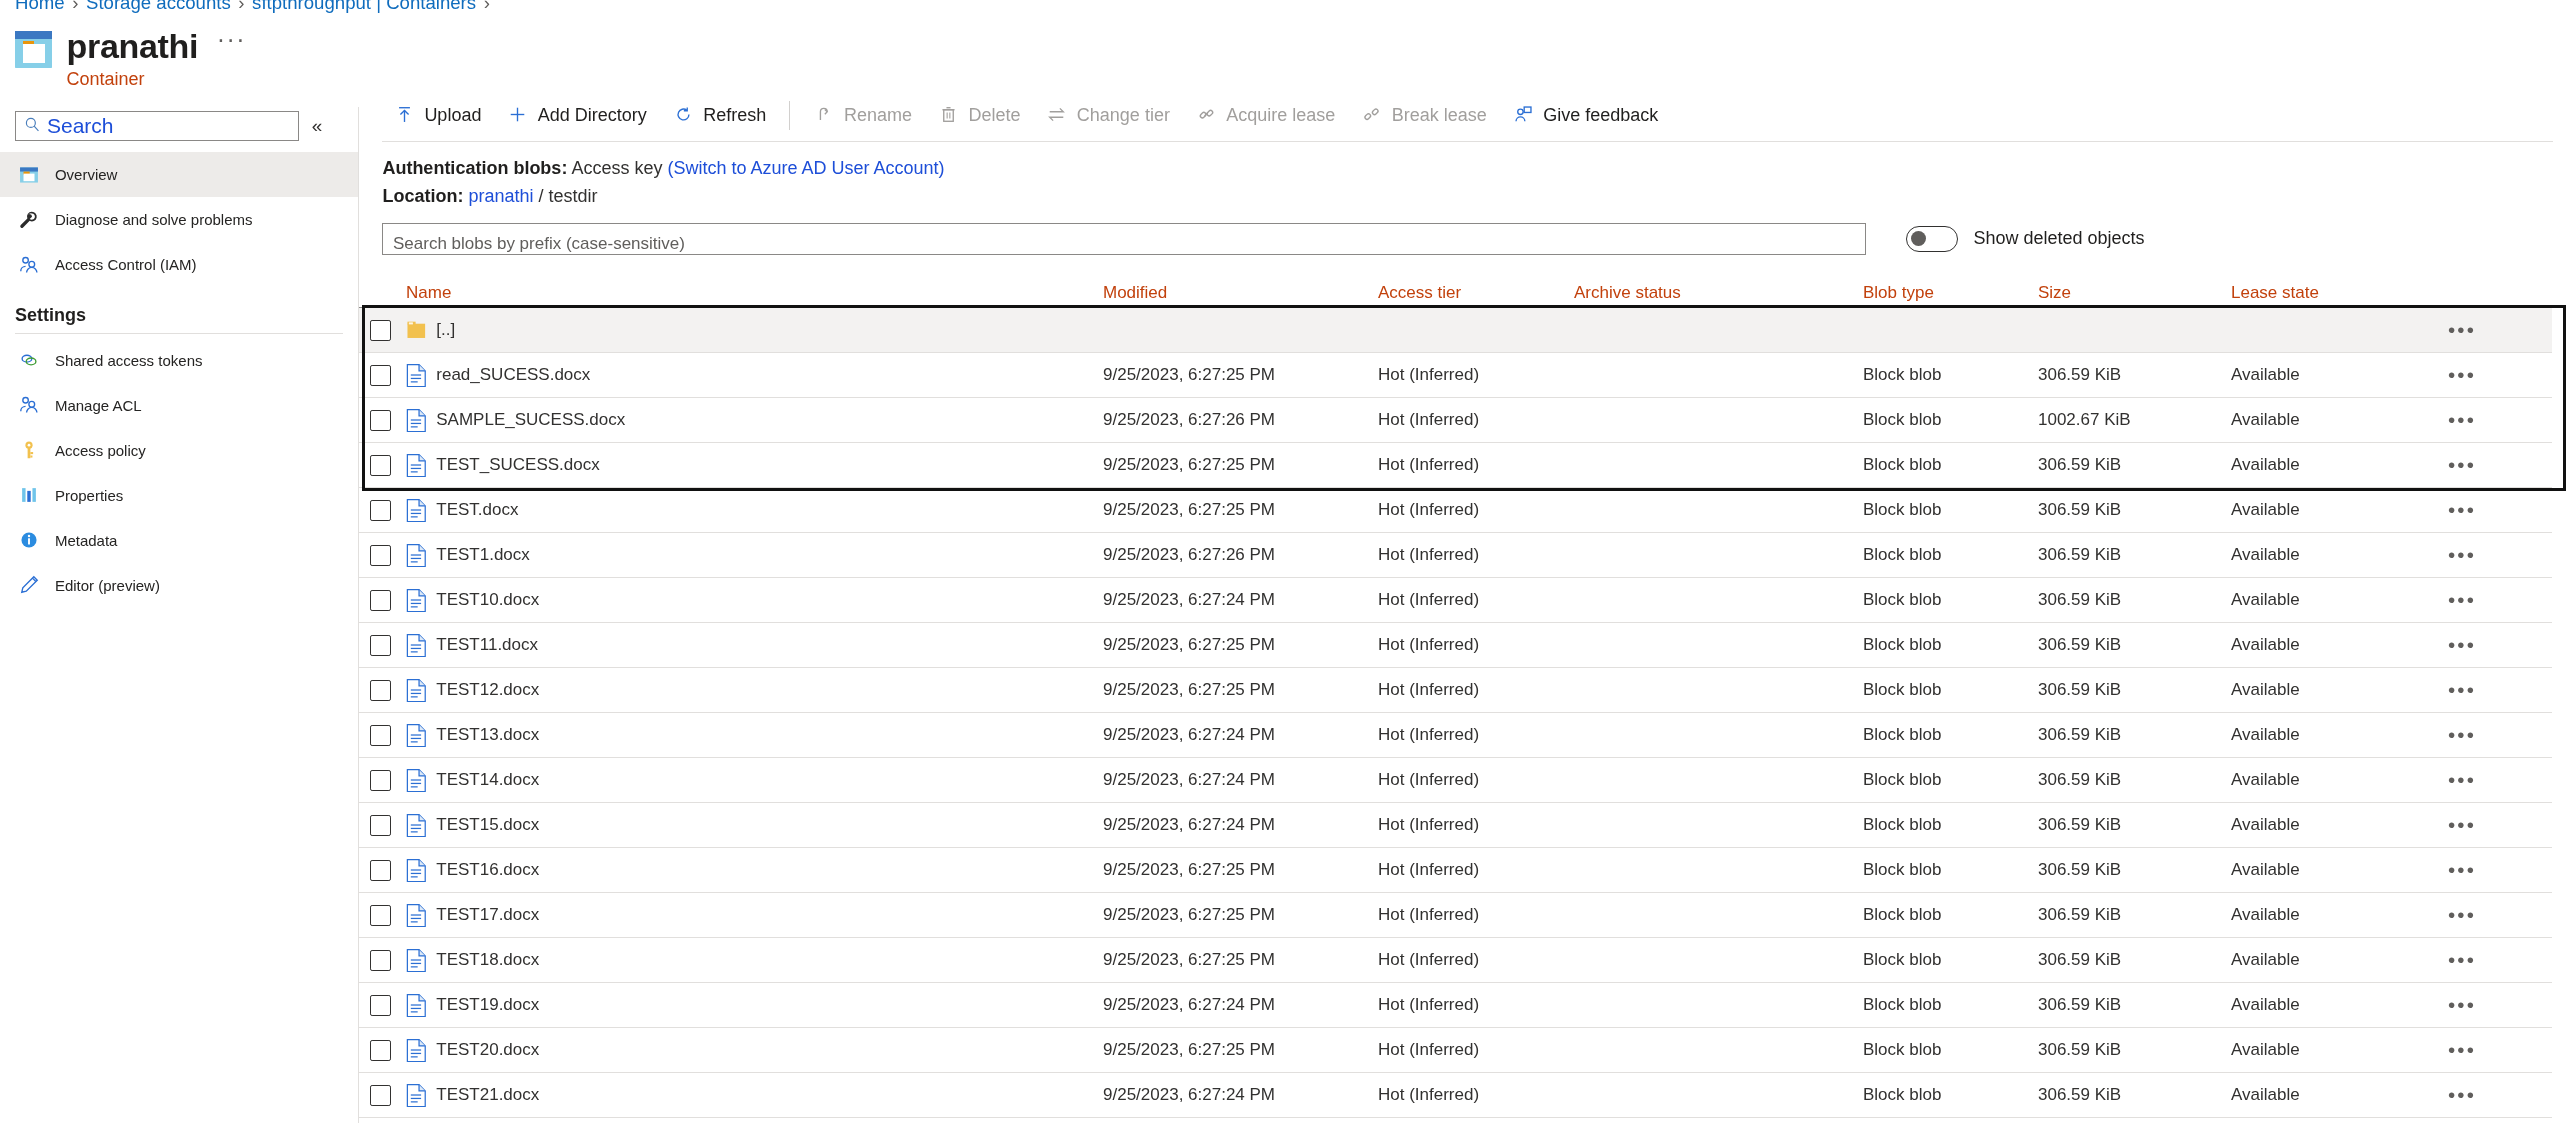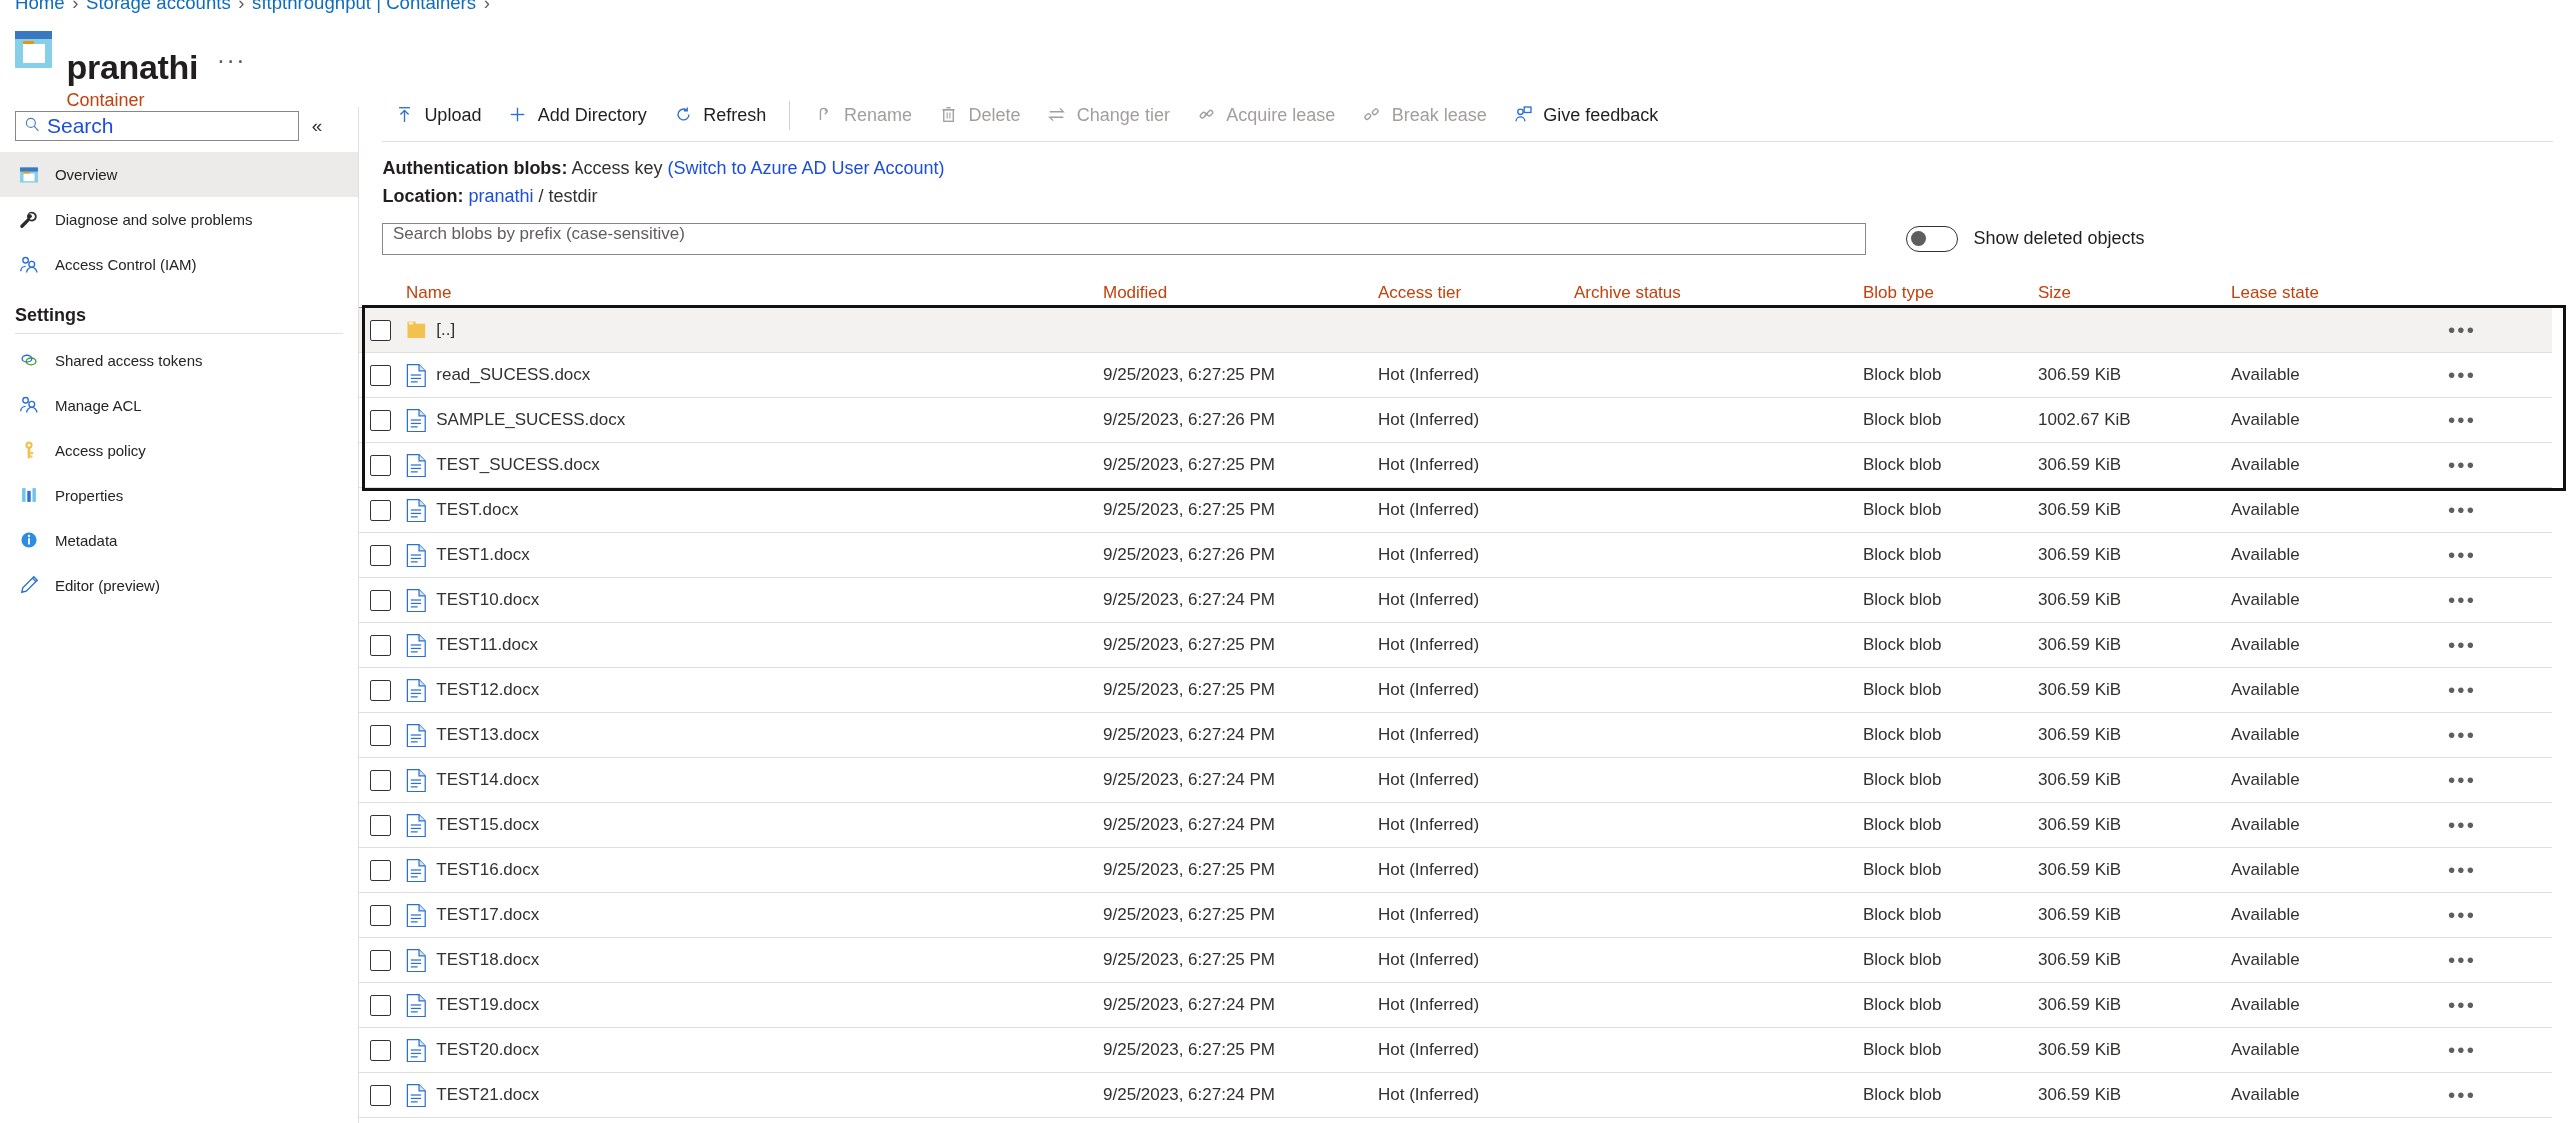--- a/index.html
+++ b/index.html
@@ -49,21 +49,21 @@
   .container-glyph .page {
     position: absolute; left: 7.6px; top: 13px;
     width: 22px; height: 19px;
     background: #ffffff;
   }
   .container-glyph .tab {
     position: absolute; left: 7.6px; top: 10.3px;
     width: 11.7px; height: 6.2px;
     background: #e8950c;
   }
-  .title-text { margin-left: 14.5px; margin-top: 21px; }
+  .title-text { margin-left: 14.5px; }
   .page-title {
     font-size: 34px;
     font-weight: 600;
     line-height: 37px;
     color: #201f1e;
     letter-spacing: -0.3px;
     display: inline-block;
   }
   .title-ellipsis {
     display: inline-block;
@@ -195,21 +195,21 @@
 
   
   .search-row {
     display: flex; align-items: center;
     padding: 12.4px 0 0 23.4px;
   }
   .blob-search {
     width: 1484px; height: 32px;
     border: 0.7px solid #8a8886;
     background: #fff;
-    display: flex; align-items: flex-start;
+    display: flex; align-items: flex-end;
     padding-left: 9.6px;
     font-size: 17px;
     color: #605e5c;
   }
   .toggle-wrap {
     display: flex; align-items: center;
     margin-left: 40px;
   }
   .toggle {
     width: 52px; height: 26px;

